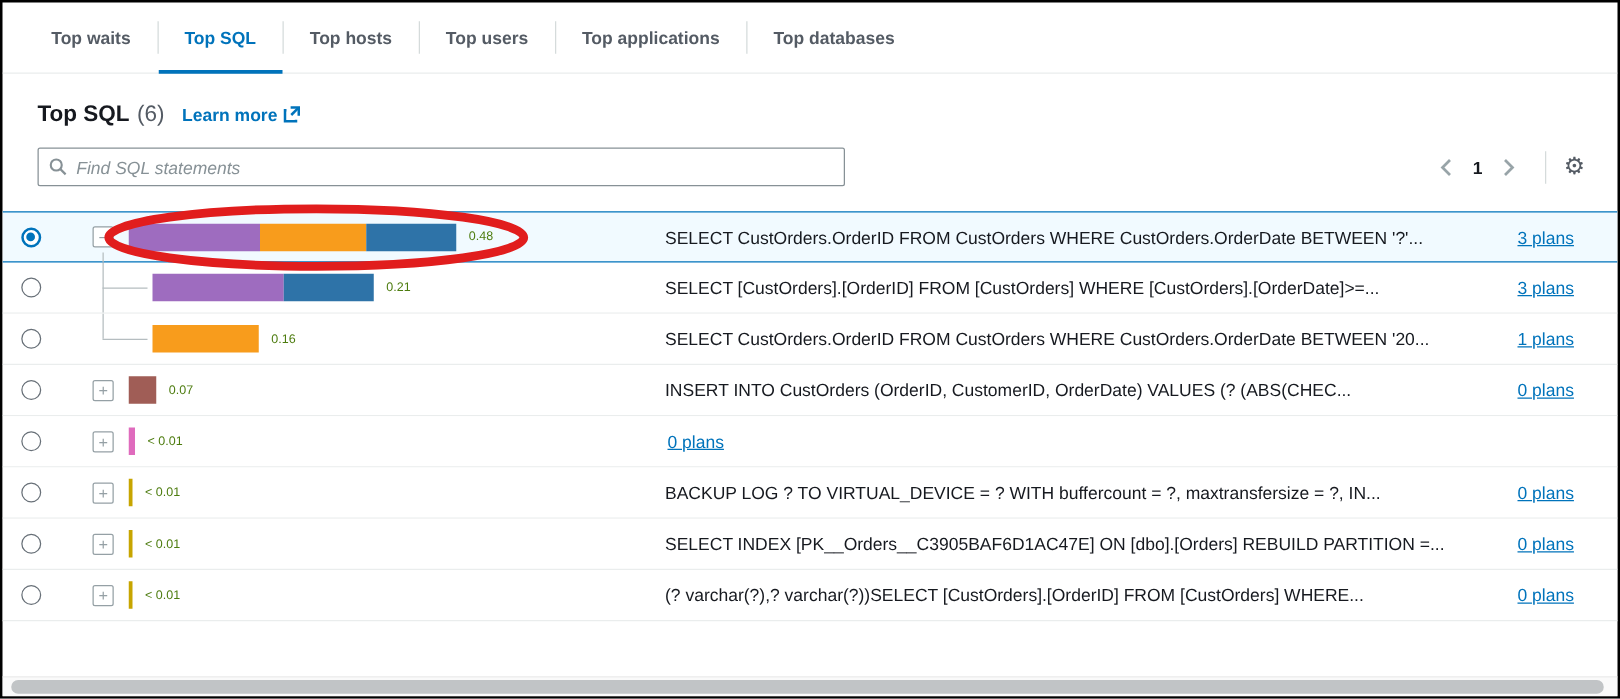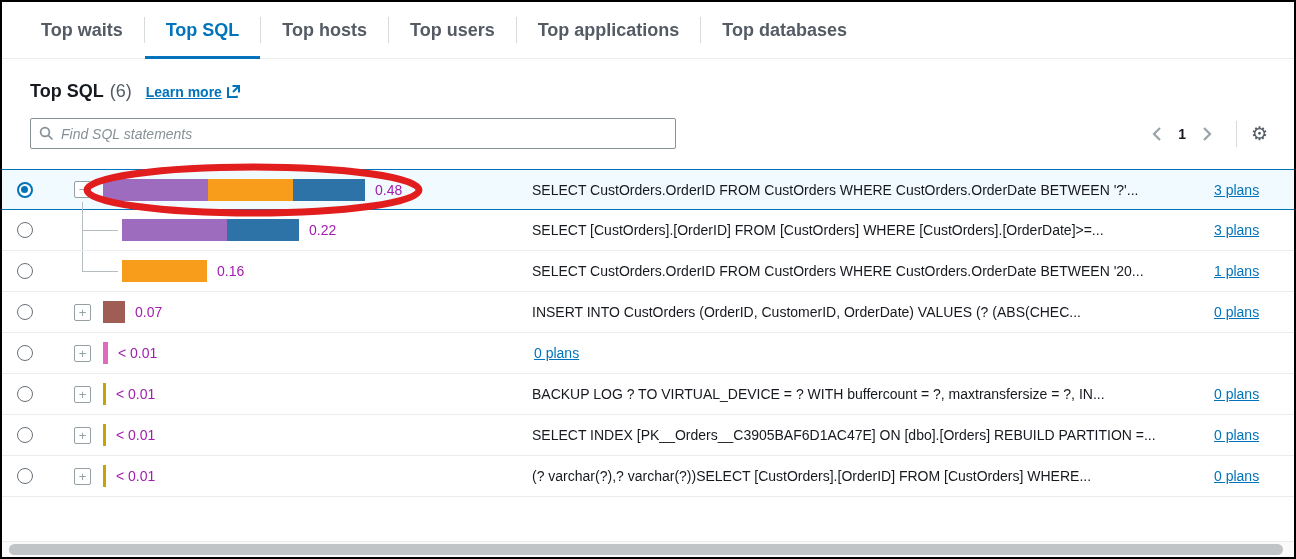--- a/index.html
+++ b/index.html
@@ -3,29 +3,29 @@
 <meta charset="utf-8">
 <style>
   * { box-sizing: border-box; margin: 0; padding: 0; }
   body { font-family: "Liberation Sans", sans-serif; background:#fff; }
   .screen {
     position: relative; width: 1296px; height: 559px;
     border: 2px solid #000; background: #fff; overflow: hidden;
   }
   
   .tabbar { height: 57px; display: flex; align-items: stretch; padding-left: 18px; border-bottom: 1px solid #eaeded; }
-  .tab { display: flex; align-items: center; padding: 0 21px; font-weight: bold; font-size: 18px; color: #545b64; position: relative; cursor: pointer; white-space: nowrap; }
+  .tab { display: flex; align-items: center; padding: 0 21px; font-weight: bold; font-size: 14px; color: #545b64; position: relative; cursor: pointer; white-space: nowrap; }
   .tab.active { color: #0073bb; }
   .tab.active::after { content:''; position:absolute; left:0; right:0; bottom:-1px; height:3px; background:#0073bb; }
   .tabdiv { width: 1px; background: #d5dbdb; margin: 15px 0; }
   
   .panel-head { display: flex; align-items: center; margin: 22px 28px 0; gap: 6px; }
   .panel-title { font-size: 18px; font-weight: bold; color: #16191f; }
   .panel-count { font-size: 18px; color: #545b64; margin-right: 8px; }
-  .learn-more { display: inline-flex; align-items: center; gap: 4px; color: #0073bb; font-size: 14px; font-weight: bold; text-decoration: underline; cursor: pointer; }
+  .learn-more { display: inline-flex; align-items: center; gap: 4px; color: #0073bb; font-size: 14px; font-weight: bold; cursor: pointer; }
   
   .controls { display: flex; align-items: center; margin: 16px 26px 0 28px; }
   .searchbox { display: flex; align-items: center; width: 646px; height: 31px; border: 1px solid #879196; border-radius: 2px; padding: 0 8px; background: #fff; }
   .searchbox input { border: none; outline: none; flex: 1; font-size: 14px; font-style: italic; color: #404040; font-family: "Liberation Sans", sans-serif; margin-left: 7px; background: transparent; }
   .searchbox input::placeholder { color: #879196; font-style: italic; }
   .pager { margin-left: auto; display: flex; align-items: center; gap: 4px; }
   .pg-btn { width: 28px; height: 28px; display: flex; align-items: center; justify-content: center; cursor: pointer; }
   .pg-num { font-size: 14px; font-weight: bold; color: #16191f; padding: 0 4px; }
   .pg-div { width: 1px; height: 26px; background: #d5dbdb; margin: 0 10px; }
   .gear { font-size: 19px; color: #545b64; cursor: pointer; line-height: 1; }
@@ -43,21 +43,21 @@
   .c-load  { width: 465px; display: flex; align-items: center; padding-left: 27px; flex: none; }
   .c-sql   { width: 680px; padding-left: 20px; flex: none; font-size: 14px; color:#16191f; white-space: nowrap; overflow: hidden; }
   .c-plans { width: 100px; padding-left: 22px; flex: none; font-size: 14px; }
   .radio { width: 16px; height: 16px; border-radius: 50%; border: 1px solid #687078; background: #fff; cursor: pointer; position: relative; flex: none; }
   .radio.on { border: 2px solid #0073bb; }
   .radio.on::after { content:''; position:absolute; left:50%; top:50%; width:7px; height:7px; margin:-3.5px 0 0 -3.5px; border-radius:50%; background:#0073bb; }
   .expander { width: 17px; height: 17px; border: 1px solid #95a0a5; border-radius: 2px; background: #fff; color: #95a0a5; font-size: 13px; line-height: 15px; text-align: center; cursor: pointer; margin-right: 12px; flex: none; z-index: 1; position: relative; }
   .child-spacer { width: 48px; flex: none; }
   .bar { height: 22px; display: flex; flex: none; }
   .bar .seg { height: 100%; }
-  .bar-val { margin-left: 10px; font-size: 14px; color: #a21caf; white-space: nowrap; }
+  .bar-val { margin-left: 10px; font-size: 10px; color: #4d7c0f; white-space: nowrap; }
   .sql-text { border-bottom: 1px dashed #697077; padding-bottom: 1px; cursor: pointer; }
   .plans-link { color: #0073bb; text-decoration: underline; cursor: pointer; white-space: nowrap; }
   
   .tline { position: absolute; background: #b5bdc0; z-index: 0; }
   .tl-vbelow { left: 80px; top: 32px; bottom: -1px; width: 1px; }
   .tl-vfull  { left: 80px; top: 0; bottom: 0; width: 1px; }
   .tl-vhalf  { left: 80px; top: 0; height: 50%; width: 1px; }
   .tl-h      { left: 80px; top: 50%; width: 36px; height: 1px; }
   
   .annotation-svg { position: absolute; left: 0; top: 0; width: 465px; height: 41px; overflow: visible; pointer-events: none; z-index: 5; }
@@ -162,21 +162,21 @@
           <div class="tline tl-h"></div>
           <div class="c-radio">
             <div class="radio"></div>
           </div>
           <div class="c-load">
             <div class="child-spacer"></div>
             <div class="bar">
               <div class="seg" style="width: 105px; background: rgb(158, 108, 191);"></div>
               <div class="seg" style="width: 72px; background: rgb(46, 115, 168);"></div>
             </div>
-            <span class="bar-val">0.22</span>
+            <span class="bar-val">0.21</span>
           </div>
           <div class="c-sql"><span class="sql-text">SELECT [CustOrders].[OrderID] FROM [CustOrders] WHERE [CustOrders].[OrderDate]&gt;=...</span></div>
           <div class="c-plans"><a class="plans-link">3 plans</a></div>
         </div>
         <div class="row">
           <div class="tline tl-vhalf"></div>
           <div class="tline tl-h"></div>
           <div class="c-radio">
             <div class="radio"></div>
           </div>

